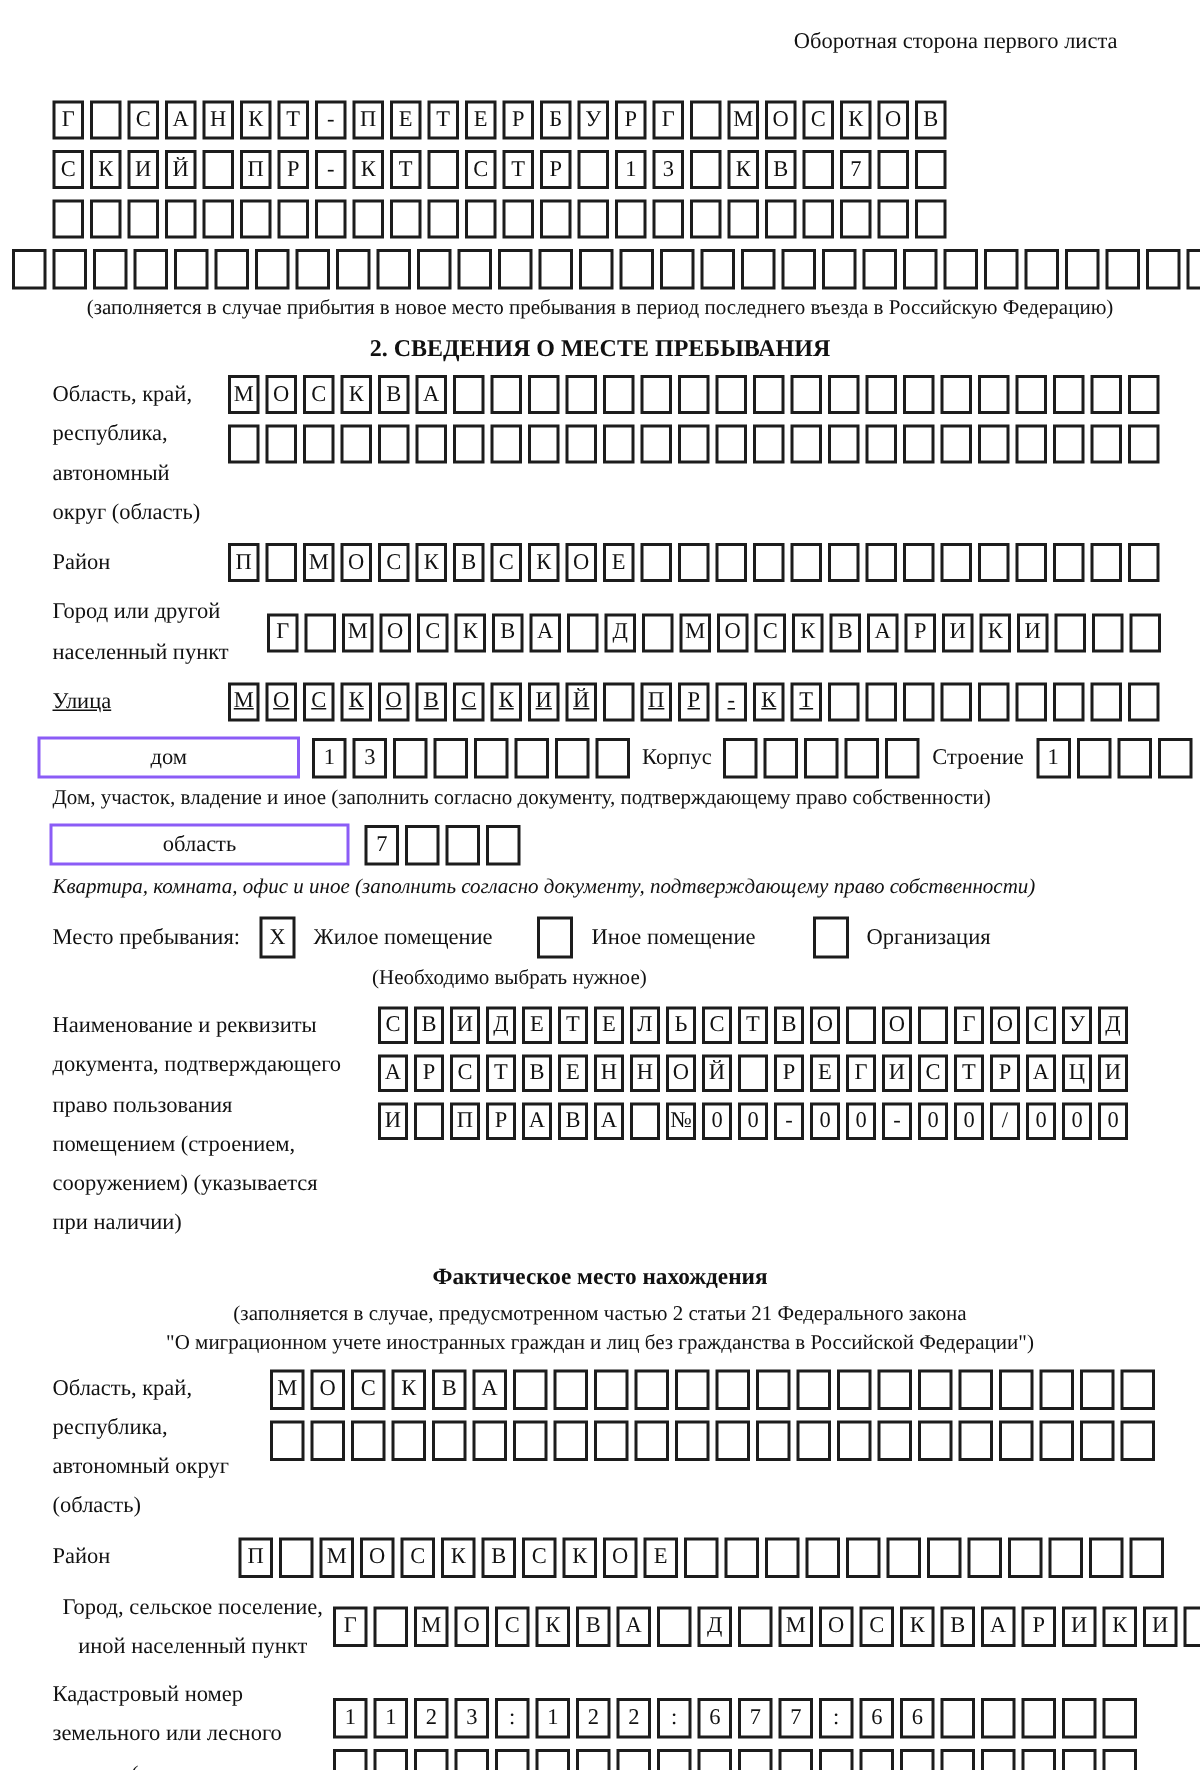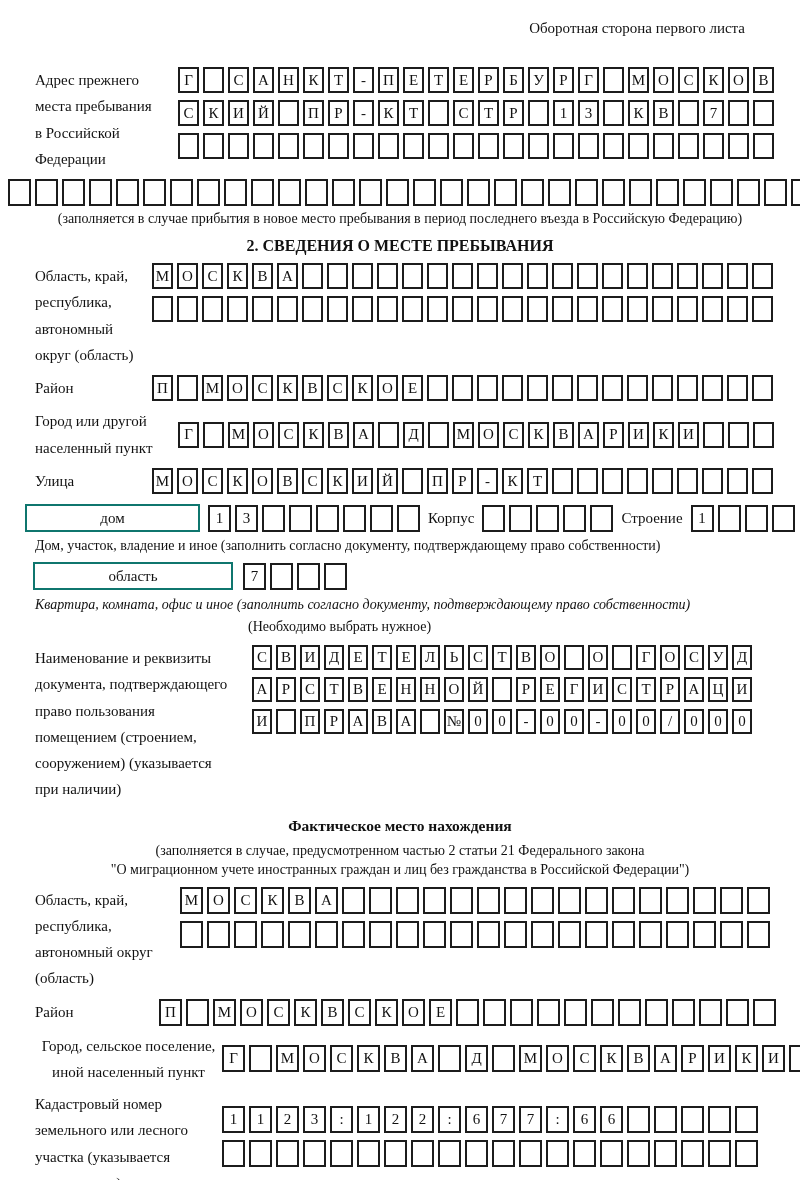--- a/index.html
+++ b/index.html
@@ -24,36 +24,36 @@
   .cells.big .cell { width:23px; height:27px; }
   .cells.sm  .cell { width:20px; height:25px; }
 
   .caption { font-size:14px; }
   .center { text-align:center; }
 
   h2 { font-size:16px; font-weight:bold; text-align:center; }
   h3 { font-size:15.5px; font-weight:bold; text-align:center; }
 
   .widebox {
-    border:2px solid #0f766e; height:28px; display:flex;
+    border:2px solid #8b5cf6; height:28px; display:flex;
     align-items:center; justify-content:center; font-size:15px; flex-shrink:0;
   }
   .inline-row { display:flex; align-items:center; font-size:15px; }
 
   
   .prev-address { margin:30px 0 0 35px; }
   .prev-address .label { width:143px; }
   .full-row { margin:7px 0 0 8px; }
   .note-prev { margin-top:5px; }
 
   .sec-title { margin-top:10px; }
   .f-region   { margin:8px 0 0 35px; }  .f-region .label { width:117px; }
   .f-district { margin:7px 0 0 35px; align-items:center; } .f-district .label { width:117px; }
   .f-city     { margin:7px 0 0 35px; align-items:center; } .f-city .label { width:143px; }
-  .f-street   { margin:7px 0 0 35px; align-items:flex-end; } .f-street .label { width:117px; }
+  .f-street   { margin:7px 0 0 35px; align-items:flex-start;text-decoration:underline; } .f-street .label { width:117px; }
 
   .house-row { margin:10px 0 0 25px; display:flex; align-items:center; gap:8px; font-size:15px; }
   .house-row .widebox { width:175px; }
   .cap-house { margin:6px 0 0 35px; }
   .apt-row { margin:8px 0 0 33px; display:flex; align-items:center; gap:10px; }
   .apt-row .widebox { width:200px; }
   .cap-apt { margin:7px 0 0 35px;font-style:italic; }
 
   .stay-row { margin:11px 0 0 35px; gap:0; }
   .stay-row .cell { width:24px; height:28px; }
@@ -76,24 +76,20 @@
   .f-cad .rows { margin-top:15px; }
 </style>
 </head>
 <body>
 
 <div class="page">
 
   <div class="header-note">Оборотная сторона первого листа</div>
 
   <div class="field prev-address">
-    <div class="label">Адрес прежнего
-места пребывания
-в Российской
-Федерации</div>
     <div class="rows">
       <div class="cells">
           <span class="cell">Г</span>
           <span class="cell"></span>
           <span class="cell">С</span>
           <span class="cell">А</span>
           <span class="cell">Н</span>
           <span class="cell">К</span>
           <span class="cell">Т</span>
           <span class="cell">-</span>
@@ -394,20 +390,35 @@
     <div class="widebox">область</div>
     <div class="cells big">
         <span class="cell">7</span>
         <span class="cell"></span>
         <span class="cell"></span>
         <span class="cell"></span>
       </div>
   </div>
   <div class="caption cap-apt">Квартира, комната, офис и иное (заполнить согласно документу, подтверждающему право собственности)</div>
 
+  <div class="inline-row stay-row">
+    <span class="stay-label">Место пребывания:</span>
+    <span class="opt">
+      <span class="cell">X</span>
+      <span class="opt-label" style="margin-right:30px;">Жилое помещение</span>
+    </span>
+    <span class="opt">
+      <span class="cell"></span>
+      <span class="opt-label" style="margin-right:38px;">Иное помещение</span>
+    </span>
+    <span class="opt">
+      <span class="cell"></span>
+      <span class="opt-label">Организация</span>
+    </span>
+  </div>
   <div class="caption stay-note">(Необходимо выбрать нужное)</div>
 
   <div class="field f-doc">
     <div class="label">Наименование и реквизиты
 документа, подтверждающего
 право пользования
 помещением (строением,
 сооружением) (указывается
 при наличии)</div>
     <div class="rows">

